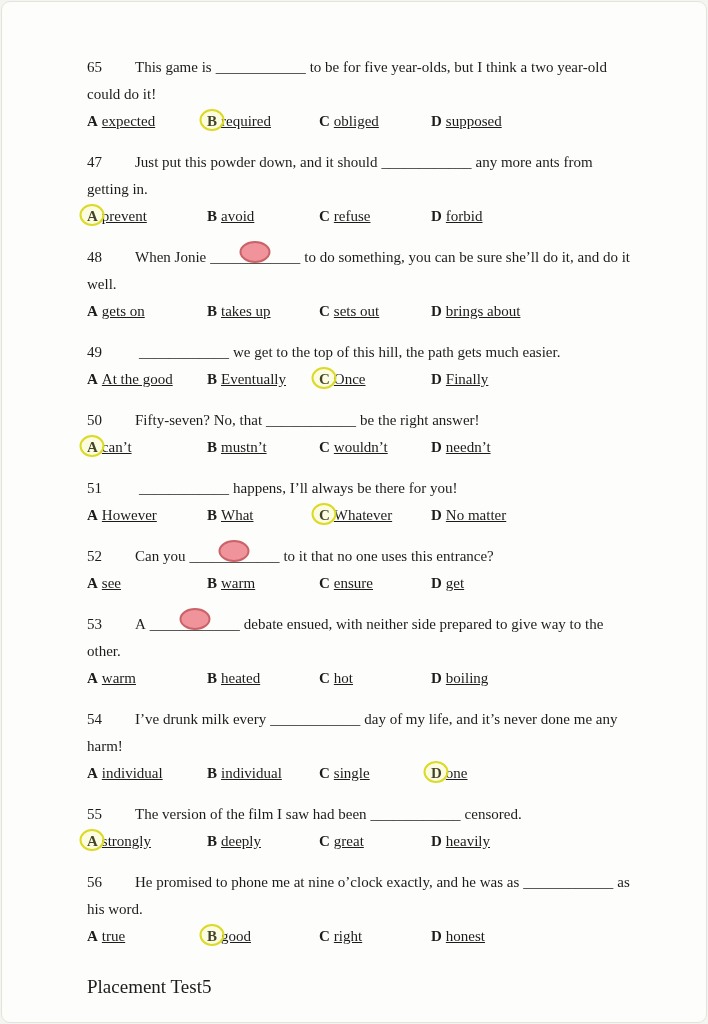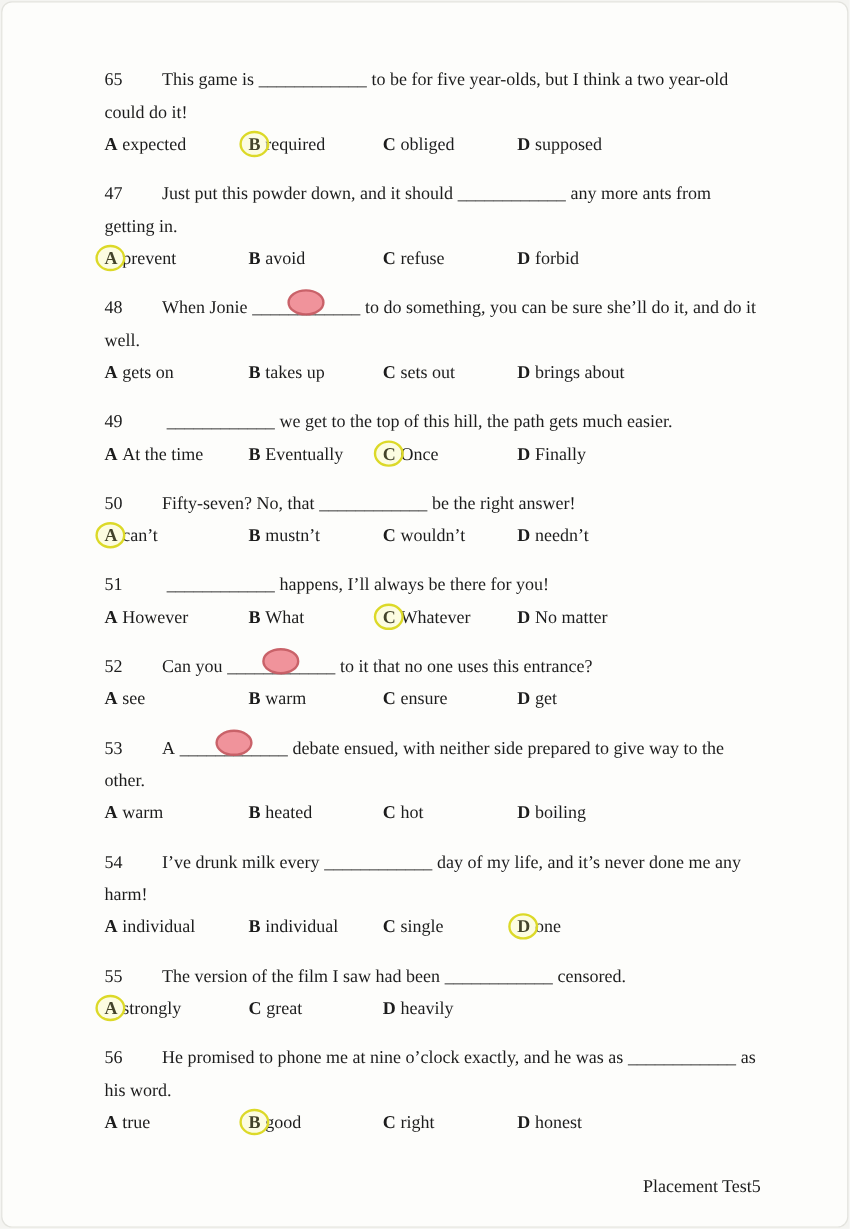--- a/index.html
+++ b/index.html
@@ -39,40 +39,41 @@
     transform:translateX(-50%);
     width:31px; height:22px;
     background:var(--oval-fill,#f08e96);
     border:2px solid var(--oval-border,#c75a62);
     border-radius:50%;
     opacity:0.95;
   }
   .options {
     display:grid;
     grid-template-columns:120px 112px 112px auto;
+    text-decoration:underline;
   }
   .opt { white-space:nowrap; }
   .letter { font-weight:bold; position:relative; display:inline-block; }
   .opt-text { margin-left:4px; }
   .ring {
     position:absolute;
     left:50%; top:46%;
     transform:translate(-50%,-50%);
     width:25px; height:22px;
     border:2.5px solid var(--circle-color,#dcd928);
     border-radius:50%;
     background:rgba(250,248,110,0.18);
     pointer-events:none;
   }
   .footer {
     position:absolute;
     left:85px; right:72px; bottom:24px;
     display:flex;
-    justify-content:flex-end;
-    font-size:15px;
+    justify-content:flex-start;
+    font-size:19px;
   }
 </style>
 </head>
 <body>
 
 <div class="page">
   <main class="content">
   <div class="question">
     <p class="q-text"><span class="q-num">65</span><span class="q-before">This game is</span><span class="blank">____________</span><span class="q-after">to be for five year-olds, but I think a two year-old could do it!</span></p>
     <div class="options">
@@ -99,21 +100,21 @@
           <span class="opt"><span class="letter">A</span><span class="opt-text">gets on</span></span>
           <span class="opt"><span class="letter">B</span><span class="opt-text">takes up</span></span>
           <span class="opt"><span class="letter">C</span><span class="opt-text">sets out</span></span>
           <span class="opt"><span class="letter">D</span><span class="opt-text">brings about</span></span>
         </div>
   </div>
 
   <div class="question">
     <p class="q-text"><span class="q-num">49</span><span class="q-before"></span><span class="blank">____________</span><span class="q-after">we get to the top of this hill, the path gets much easier.</span></p>
     <div class="options">
-          <span class="opt"><span class="letter">A</span><span class="opt-text">At the time</span></span>
+          <span class="opt"><span class="letter">A</span><span class="opt-text">At the good</span></span>
           <span class="opt"><span class="letter">B</span><span class="opt-text">Eventually</span></span>
           <span class="opt"><span class="letter">C<span class="ring"></span></span><span class="opt-text">Once</span></span>
           <span class="opt"><span class="letter">D</span><span class="opt-text">Finally</span></span>
         </div>
   </div>
 
   <div class="question">
     <p class="q-text"><span class="q-num">50</span><span class="q-before">Fifty-seven? No, that</span><span class="blank">____________</span><span class="q-after">be the right answer!</span></p>
     <div class="options">
           <span class="opt"><span class="letter">A<span class="ring"></span></span><span class="opt-text">can’t</span></span>
@@ -160,20 +161,21 @@
           <span class="opt"><span class="letter">B</span><span class="opt-text">individual</span></span>
           <span class="opt"><span class="letter">C</span><span class="opt-text">single</span></span>
           <span class="opt"><span class="letter">D<span class="ring"></span></span><span class="opt-text">one</span></span>
         </div>
   </div>
 
   <div class="question">
     <p class="q-text"><span class="q-num">55</span><span class="q-before">The version of the film I saw had been</span><span class="blank">____________</span><span class="q-after">censored.</span></p>
     <div class="options">
           <span class="opt"><span class="letter">A<span class="ring"></span></span><span class="opt-text">strongly</span></span>
+          <span class="opt"><span class="letter">B</span><span class="opt-text">deeply</span></span>
           <span class="opt"><span class="letter">C</span><span class="opt-text">great</span></span>
           <span class="opt"><span class="letter">D</span><span class="opt-text">heavily</span></span>
         </div>
   </div>
 
   <div class="question">
     <p class="q-text"><span class="q-num">56</span><span class="q-before">He promised to phone me at nine o’clock exactly, and he was as</span><span class="blank">____________</span><span class="q-after">as his word.</span></p>
     <div class="options">
           <span class="opt"><span class="letter">A</span><span class="opt-text">true</span></span>
           <span class="opt"><span class="letter">B<span class="ring"></span></span><span class="opt-text">good</span></span>

